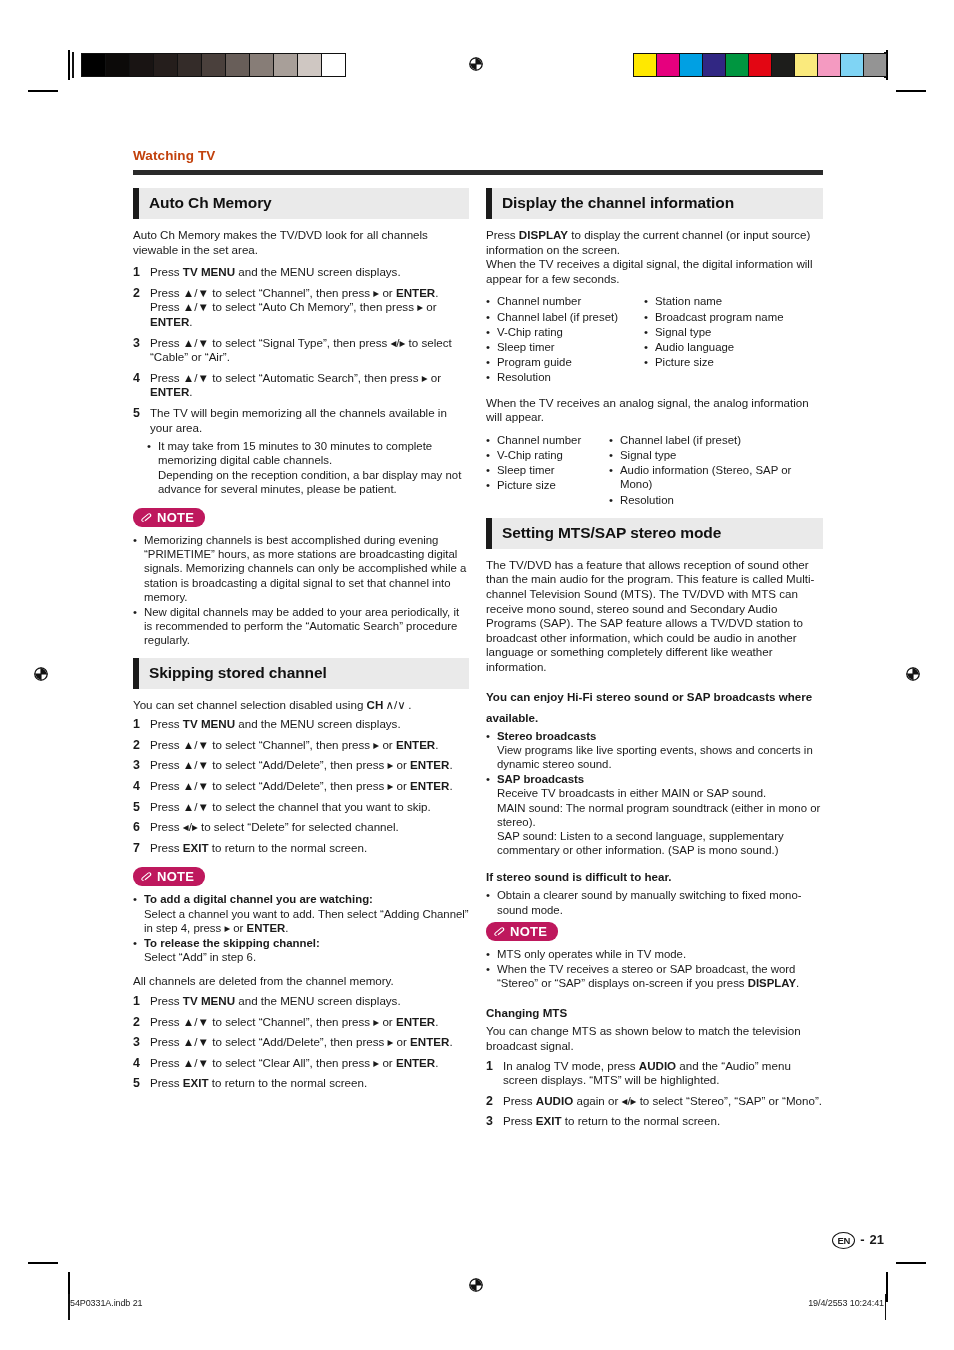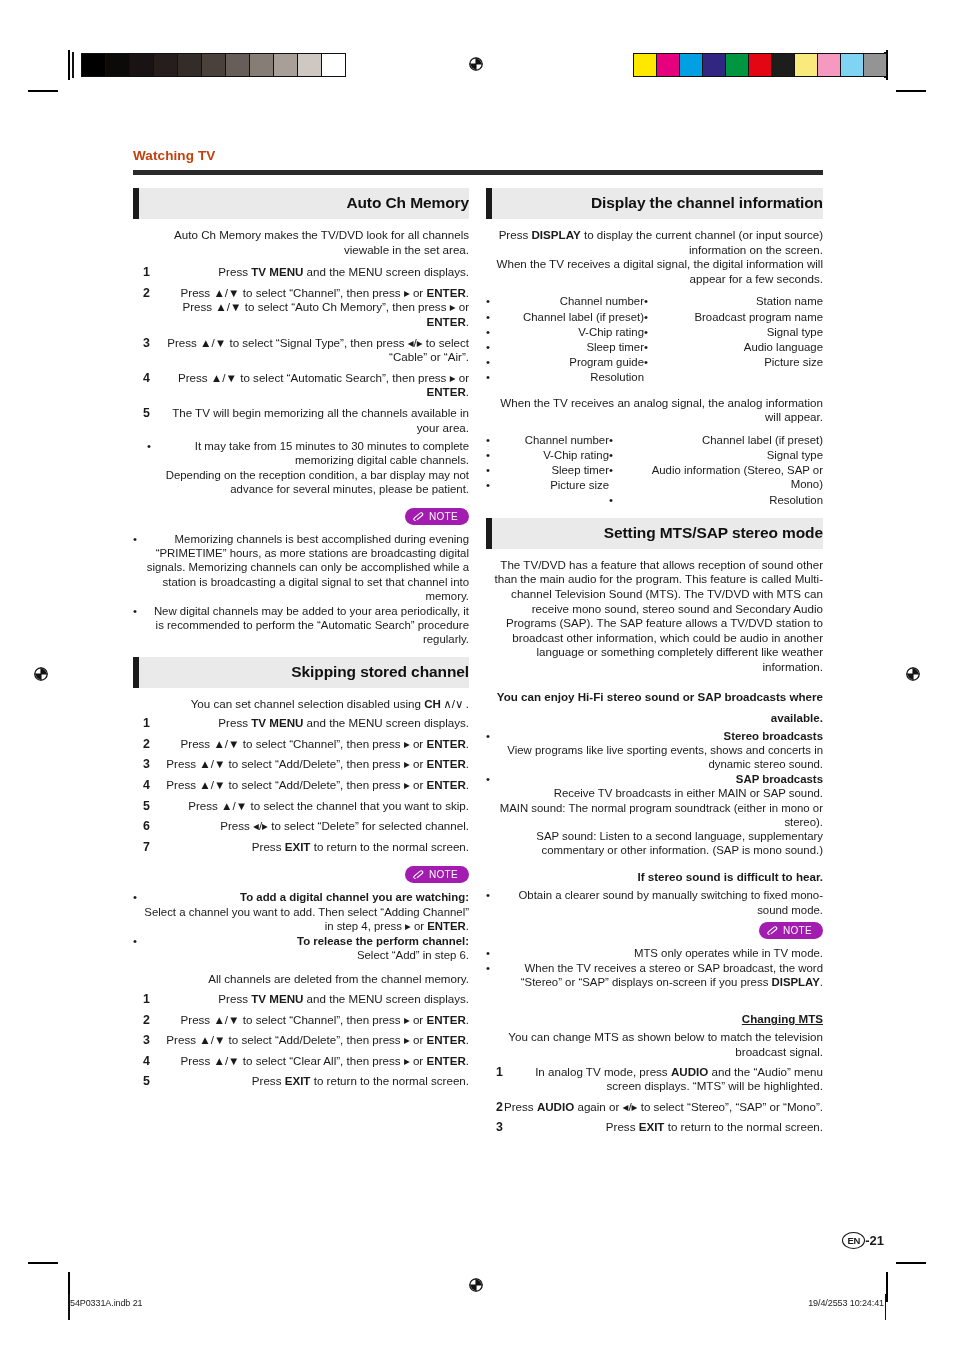--- a/index.html
+++ b/index.html
@@ -62,21 +62,20 @@
     height: 5px;
     background: #2a2a2a;
     width: 690px;
     margin-bottom: 13px;
   }
 
   .columns {
     display: flex;
     gap: 17px;
     align-items: flex-start;
-    text-align: right;
   }
   .col { width: 337px; }
 
   
   .sec-head {
     background: #eaeaea;
     border-left: 6px solid #1b1b1b;
     padding: 6px 0 7px 10px;
     font-size: 15.5px;
     font-weight: bold;
@@ -141,26 +140,26 @@
     margin: 6px 0 10px 0;
   }
   .bullet-cols .bc { }
   .bullet-cols li { margin-bottom: 0px; line-height: 13.6px; font-size: 11.2px; }
 
   
   .note-badge {
     display: inline-flex;
     align-items: center;
     gap: 4px;
-    background: #a21caf;
+    background: #be185d;
     color: #fff;
     border-radius: 9px;
     padding: 2px 11px 2px 7px;
-    font-size: 10px;
-    font-weight: normal;
+    font-size: 13px;
+    font-weight: bold;
     letter-spacing: 0.3px;
     margin-top: 4px;
   }
   .note-badge svg { display: block; }
 
   
   b, strong { font-weight: bold; }
   .sub-head {
     font-size: 11.6px;
     font-weight: bold;
@@ -168,21 +167,22 @@
     margin: 9px 0 1px 0;
   }
   .sub-head.first { margin-top: 11px; }
 
   
   .page-num {
     position: absolute;
     right: 0;
     bottom: 0;
     display: flex;
-    align-items: center;
+    align-items: flex-start;
+    gap: 5px;
     font-size: 13px;
     font-weight: bold;
   }
   .en-badge {
     display: inline-flex;
     align-items: center;
     justify-content: center;
     border: 1.6px solid #111;
     border-radius: 50%;
     width: 21px; height: 15px;
@@ -380,21 +380,21 @@
         </svg>
         <span>NOTE</span>
       </div>
       <ul class="note-list" id="ssc-notes">
           <li>
             <span class="dot"></span>
             <span class="txt"><b>To add a digital channel you are watching:</b><br>Select a channel you want to add. Then select “Adding Channel” in step 4, press ▸ or <b>ENTER</b>.</span>
           </li>
           <li>
             <span class="dot"></span>
-            <span class="txt"><b>To release the perform channel:</b><br>Select “Add” in step 6.</span>
+            <span class="txt"><b>To release the skipping channel:</b><br>Select “Add” in step 6.</span>
           </li>
         </ul>
 
       
       <p class="body tight">All channels are deleted from the channel memory.</p>
       <ol class="steps" id="ca-steps">
           <li>
             <span class="num">1</span>
             <span class="txt">Press <b>TV MENU</b> and the MENU screen displays.</span>
           </li>
@@ -550,21 +550,21 @@
           <li>
             <span class="dot"></span>
             <span class="txt">MTS only operates while in TV mode.</span>
           </li>
           <li>
             <span class="dot"></span>
             <span class="txt">When the TV receives a stereo or SAP broadcast, the word “Stereo” or “SAP” displays on-screen if you press <b>DISPLAY</b>.</span>
           </li>
         </ul>
 
-      <div class="sub-head" style="margin-top:19px;text-decoration:underline;">Changing MTS</div>
+      <div class="sub-head" style="margin-top:12px;">Changing MTS</div>
       <p class="body tight">You can change MTS as shown below to match the television broadcast signal.</p>
       <ol class="steps" id="mts-steps">
           <li>
             <span class="num">1</span>
             <span class="txt">In analog TV mode, press <b>AUDIO</b> and the “Audio” menu screen displays. “MTS” will be highlighted.</span>
           </li>
           <li>
             <span class="num">2</span>
             <span class="txt">Press <b>AUDIO</b> again or ◂/▸ to select “Stereo”, “SAP” or “Mono”.</span>
           </li>

